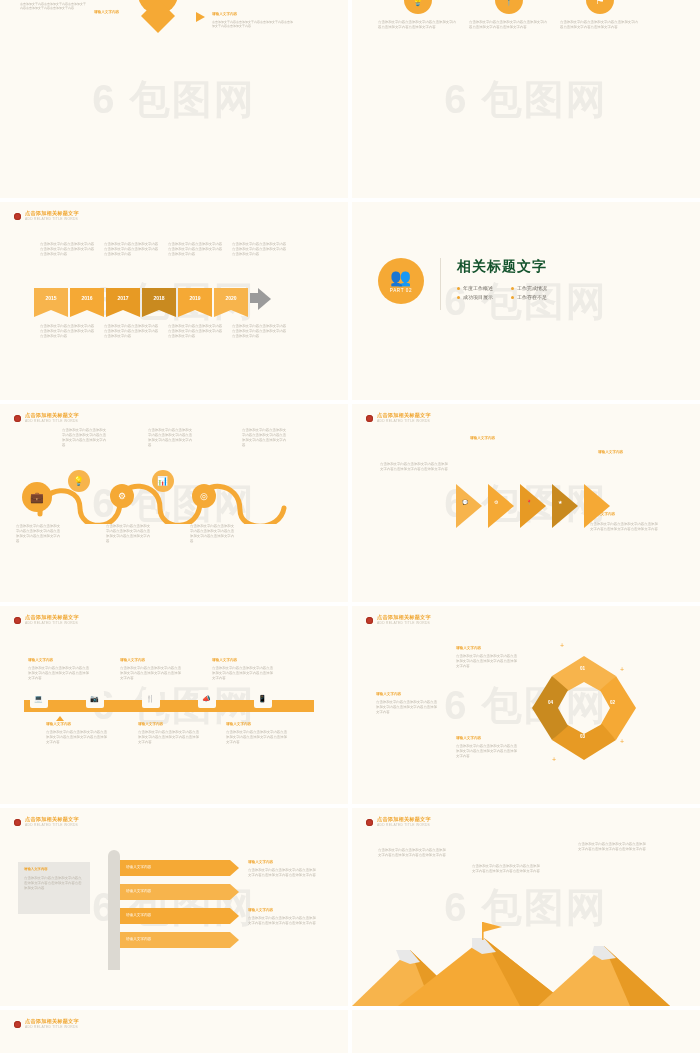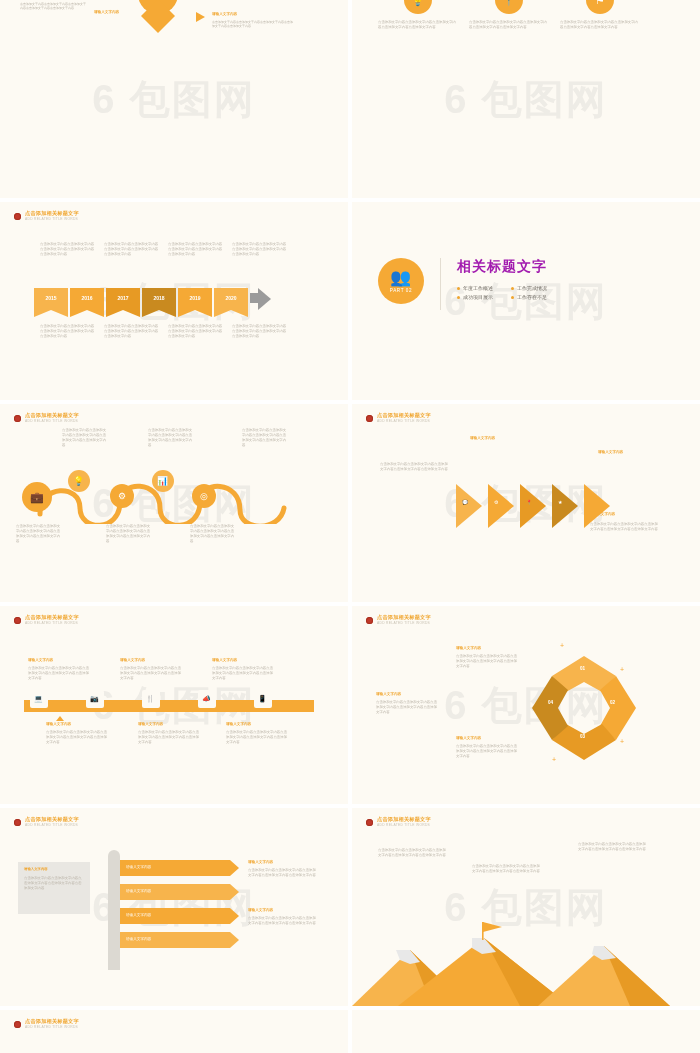--- a/index.html
+++ b/index.html
@@ -20,21 +20,21 @@
       white-space:nowrap;pointer-events:none;}
   .ph{color:#b7b0a4;font-size:3.4px;line-height:1.5;}
   .bold-or{font-weight:bold;color:#f0a52e;}
   
   .part-wrap{position:absolute;left:26px;top:56px;display:flex;align-items:flex-start;}
   .circle{width:46px;height:46px;border-radius:50%;background:#f5a935;display:flex;flex-direction:column;
           align-items:center;justify-content:center;color:#fff;}
   .circle .ppl{font-size:17px;line-height:17px;}
   .circle .pno{font-size:4.6px;letter-spacing:.6px;margin-top:2px;}
   .vline{width:1px;height:52px;background:#e3ddd1;margin:0 16px;}
-  .part-title{font-size:14px;color:#a21caf;font-weight:bold;letter-spacing:1px;}
+  .part-title{font-size:14px;color:#14532d;font-weight:bold;letter-spacing:1px;}
   .bul{display:grid;grid-template-columns:auto auto;gap:3px 18px;margin-top:9px;}
   .bul div{font-size:5px;color:#6f6a62;display:flex;align-items:center;gap:3px;}
   .bul div:before{content:"";width:3px;height:3px;border-radius:50%;background:#f0a52e;display:inline-block;}
 </style>
 </head>
 <body>
 
 <div class="sheet">
   <div class="grid">
 

